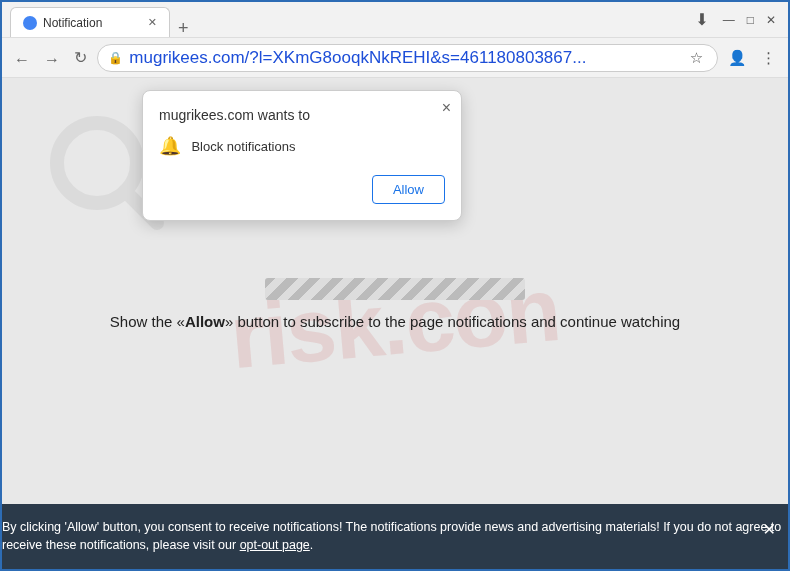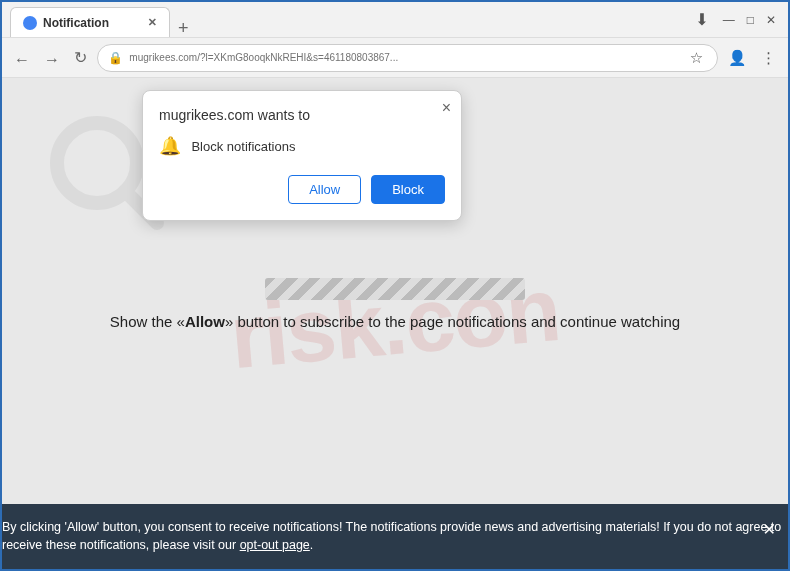--- a/index.html
+++ b/index.html
@@ -29,21 +29,20 @@
       border-bottom: none;
       border-radius: 6px 6px 0 0;
       padding: 6px 12px;
       display: flex;
       align-items: center;
       gap: 6px;
       font-size: 12px;
       color: #333;
       height: 30px;
       min-width: 160px;
-      font-weight: bold;
     }
     .tab-favicon {
       width: 14px; height: 14px;
       background: #4285f4;
       border-radius: 50%;
     }
     .tab-close {
       margin-left: auto;
       font-size: 11px;
       color: #666;
@@ -81,21 +80,21 @@
       background: #fff;
       border: 1px solid #ccc;
       border-radius: 14px;
       display: flex;
       align-items: center;
       padding: 0 10px;
       gap: 6px;
       font-size: 13px;
     }
     .lock-icon { font-size: 12px; color: #555; }
-    .address-text { flex: 1; color: #737373; font-size: 10px; overflow: hidden; text-overflow: ellipsis; white-space: nowrap; }
+    .address-text { flex: 1; color: #1d4ed8; font-size: 17px; overflow: hidden; text-overflow: ellipsis; white-space: nowrap; }
     .star-icon, .profile-btn, .menu-btn { font-size: 15px; color: #555; cursor: pointer; padding: 0 4px; }
 
     
     .page-content {
       flex: 1;
       background: #e8e8e8;
       position: relative;
       overflow: hidden;
     }
 
@@ -277,21 +276,20 @@
 
     <div class="notification-popup">
       <span class="popup-close">×</span>
       <div class="popup-title">mugrikees.com wants to</div>
       <div class="popup-notification-row">
         <span class="bell-icon">🔔</span>
         <span class="popup-notification-text">Block notifications</span>
       </div>
       <div class="popup-buttons">
         <button class="btn-allow">Allow</button>
-        <button class="btn-block">Block</button>
       </div>
     </div>
 
     <div class="progress-container">
       <div class="progress-bar"></div>
     </div>
 
     <div class="main-text">
       <span>Show the «</span><strong>Allow</strong><span>» button to subscribe to the page notifications and continue watching</span>
     </div>

